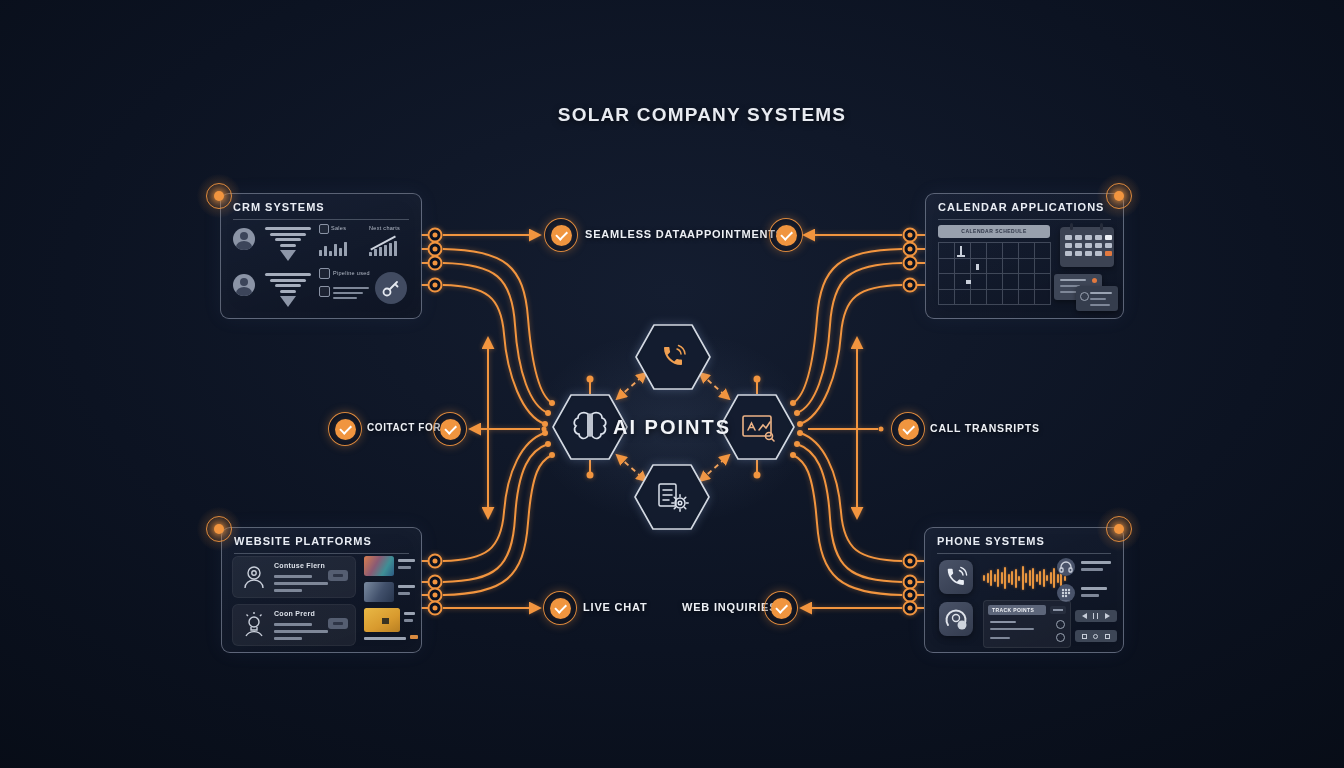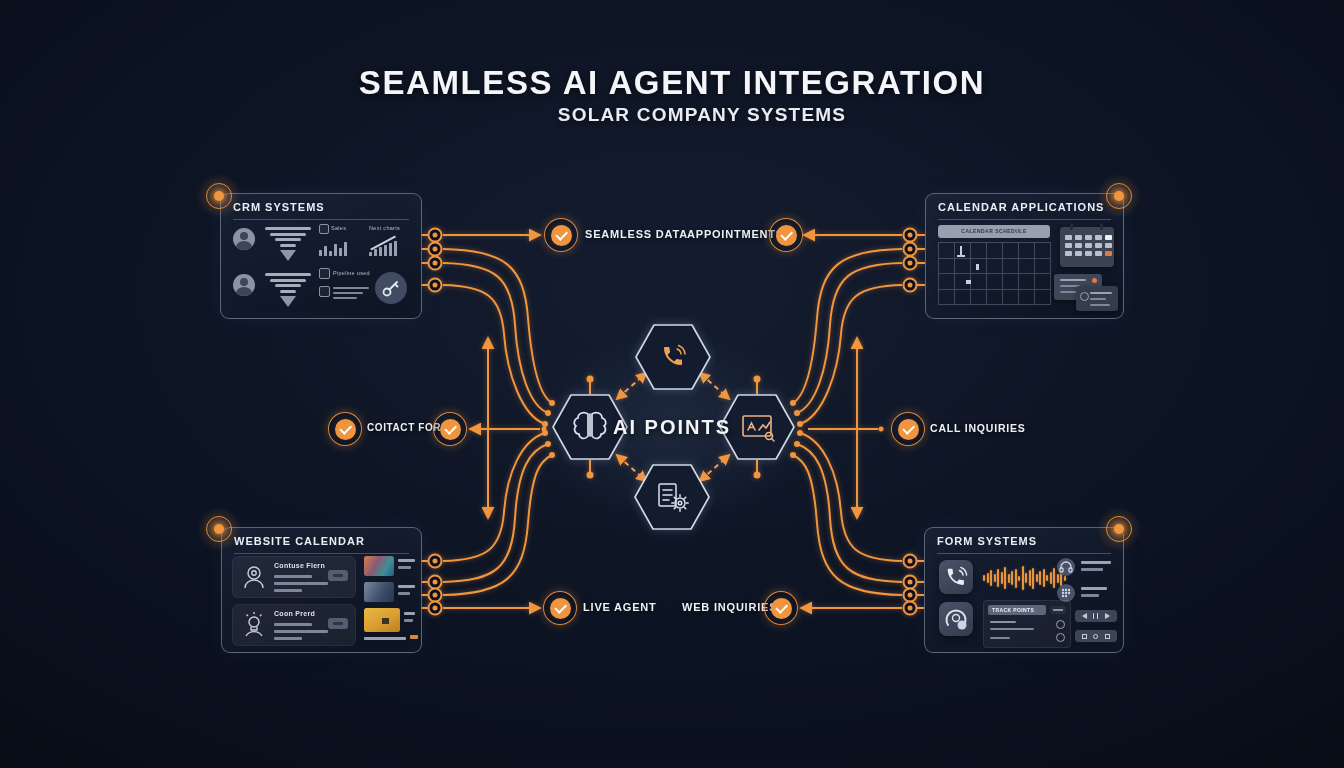--- a/index.html
+++ b/index.html
@@ -200,21 +200,20 @@
         <circle cx="797" cy="444" r="3"></circle>
         <circle cx="793" cy="455" r="3"></circle>
       <circle cx="881" cy="429" r="2.5"></circle>
       <circle cx="590" cy="379" r="3.5"></circle>
         <circle cx="590" cy="475" r="3.5"></circle>
       <circle cx="757" cy="379" r="3.5"></circle>
         <circle cx="757" cy="475" r="3.5"></circle>
     </g>
   </svg>
 
-  <div class="title">SEAMLESS AI AGENT INTEGRATION</div>
   <div class="subtitle">SOLAR COMPANY SYSTEMS</div>
 
   <div class="sysbox" style="left:220px;top:193px;width:200px;height:124px;">
     <div class="box-title">CRM SYSTEMS</div>
     <div class="box-divider"></div>
     <div class="avatar" style="left:12px;top:34px;"></div>
     <div class="funnel" style="left:44px;top:33px;">
       <i style="width:46px"></i>
         <i style="width:36px"></i>
         <i style="width:26px"></i>
@@ -328,21 +327,21 @@
     </div>
     <div class="event-card" style="left:150px;top:92px;width:42px;height:25px;background:#353d4d;">
       <div class="ring-icon" style="left:4px;top:6px;"></div>
       <div class="tbar" style="left:14px;top:6px;width:22px;height:2px;background:#9aa3b2;"></div>
       <div class="tbar" style="left:14px;top:12px;width:16px;height:2px;"></div>
       <div class="tbar" style="left:14px;top:18px;width:20px;height:2px;"></div>
     </div>
   </div>
 
   <div class="sysbox" style="left:221px;top:527px;width:199px;height:124px;">
-    <div class="box-title">WEBSITE CALENDAR</div>
+    <div class="box-title">WEBSITE PLATFORMS</div>
     <div class="box-divider"></div>
     <div class="web-card" style="left:10px;top:28px;">
       <svg style="position:absolute;left:8px;top:7px;" width="28" height="28" viewBox="0 0 28 28" fill="none" stroke="#c9cfda" stroke-width="1.4">
         <circle cx="14" cy="10" r="6"></circle>
           <circle cx="14" cy="10" r="2.2"></circle>
           <path d="M5,25 a9,8 0 0 1 18,0"></path>
       </svg>
       <div class="card-title">Contuse Flern</div>
       <div class="tbar" style="left:42px;top:19px;width:38px;"></div>
       <div class="tbar" style="left:42px;top:26px;width:54px;"></div>
@@ -369,21 +368,21 @@
     <div class="tbar" style="left:176px;top:64px;width:12px;"></div>
     <div class="thumb" style="left:142px;top:80px;width:36px;height:24px;background:linear-gradient(150deg,#e9b845 0%,#d89a2e 60%,#b87f22 100%);"></div>
     <div style="position:absolute;left:160px;top:90px;width:7px;height:6px;background:#3a3322;"></div>
     <div class="tbar" style="left:182px;top:84px;width:11px;background:#9aa3b2;"></div>
     <div class="tbar" style="left:182px;top:91px;width:9px;"></div>
     <div class="tbar" style="left:142px;top:109px;width:42px;background:#9aa3b2;"></div>
     <div style="position:absolute;left:188px;top:107px;width:8px;height:4px;background:#d98a3f;border-radius:1px;"></div>
   </div>
 
   <div class="sysbox" style="left:924px;top:527px;width:198px;height:124px;">
-    <div class="box-title">FORM SYSTEMS</div>
+    <div class="box-title">PHONE SYSTEMS</div>
     <div class="box-divider"></div>
     <div class="ph-tile" style="left:14px;top:32px;">
       <svg width="34" height="34" viewBox="0 0 34 34">
         <path transform="translate(6,6) scale(0.9)" fill="#e9edf4" d="M6.62,10.79c1.44,2.83,3.76,5.14,6.59,6.59l2.2-2.2c0.27-0.27,0.67-0.36,1.02-0.24c1.12,0.37,2.33,0.57,3.57,0.57c0.55,0,1,0.45,1,1V20c0,0.55-0.45,1-1,1c-9.39,0-17-7.61-17-17c0-0.55,0.45-1,1-1h3.5c0.55,0,1,0.45,1,1c0,1.25,0.2,2.45,0.57,3.57c0.11,0.35,0.03,0.74-0.25,1.02L6.62,10.79z"></path>
         <path transform="translate(6,6) scale(0.9)" fill="none" stroke="#e9edf4" stroke-width="1.5" stroke-linecap="round" d="M16,5 a6,6 0 0 1 4,5 M17.5,1.5 a10,10 0 0 1 6.5,8.5"></path>
       </svg>
     </div>
     <div class="waveform" style="left:58px;top:36px;width:94px;height:28px;">
       <i style="height:6px"></i>
         <i style="height:10px"></i>
@@ -479,26 +478,26 @@
       <div class="check-core"></div>
     </div>
   <div class="flow-label" style="left:367px;top:422px;font-size:10px;letter-spacing:.6px;">COITACT FORM</div>
   <div class="check-badge" style="left:433px;top:412px;">
       <div class="check-core"></div>
     </div>
 
   <div class="check-badge" style="left:891px;top:412px;">
       <div class="check-core"></div>
     </div>
-  <div class="flow-label" style="left:930px;top:422px;font-size:10.5px;">CALL INQUIRIES</div>
+  <div class="flow-label" style="left:930px;top:422px;font-size:10.5px;">CALL TRANSRIPTS</div>
 
   <div class="check-badge" style="left:543px;top:591px;">
       <div class="check-core"></div>
     </div>
-  <div class="flow-label" style="left:583px;top:601px;">LIVE AGENT</div>
+  <div class="flow-label" style="left:583px;top:601px;">LIVE CHAT</div>
   <div class="flow-label" style="left:682px;top:601px;">WEB INQUIRIES</div>
   <div class="check-badge" style="left:764px;top:591px;">
       <div class="check-core"></div>
     </div>
 
   <div class="hex-node" style="left:633px;top:322px;">
     <svg width="80" height="70" viewBox="0 0 80 70">
       <polygon points="21,3 59,3 77,35 59,67 21,67 3,35" fill="rgba(18,26,44,.95)" stroke="#d3d9e2" stroke-width="1.6" stroke-linejoin="round"></polygon>
       <g transform="translate(28,22)">
         <path fill="#f0a052" d="M6.62,10.79c1.44,2.83,3.76,5.14,6.59,6.59l2.2-2.2c0.27-0.27,0.67-0.36,1.02-0.24c1.12,0.37,2.33,0.57,3.57,0.57c0.55,0,1,0.45,1,1V20c0,0.55-0.45,1-1,1c-9.39,0-17-7.61-17-17c0-0.55,0.45-1,1-1h3.5c0.55,0,1,0.45,1,1c0,1.25,0.2,2.45,0.57,3.57c0.11,0.35,0.03,0.74-0.25,1.02L6.62,10.79z"></path>

